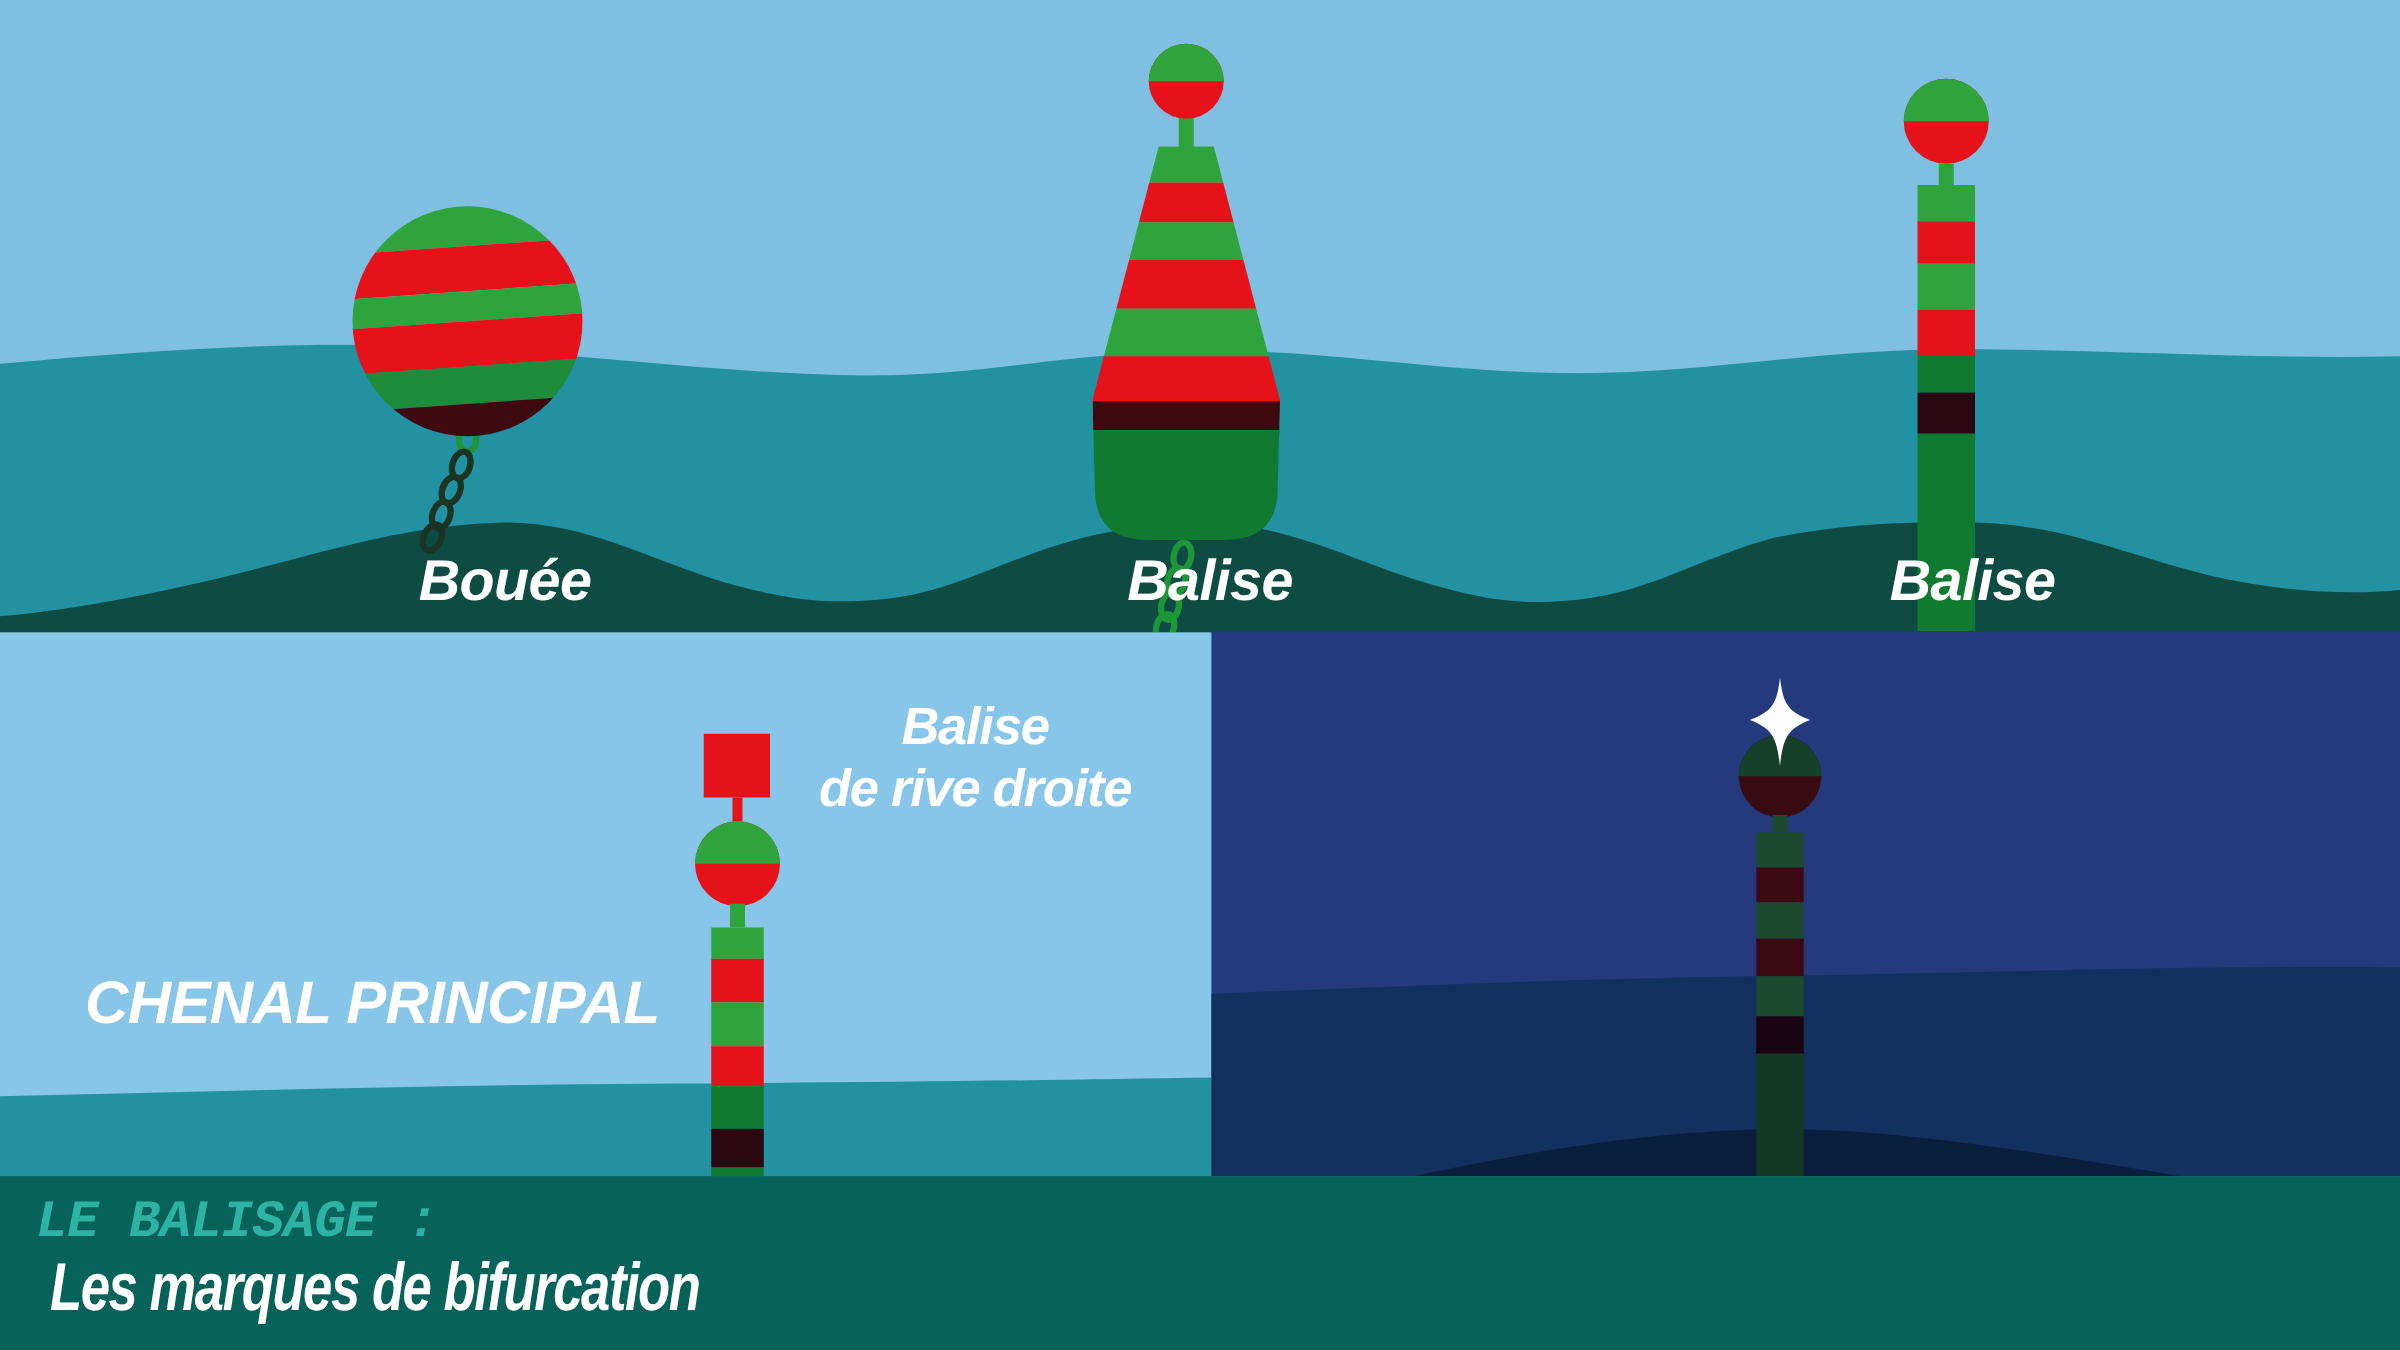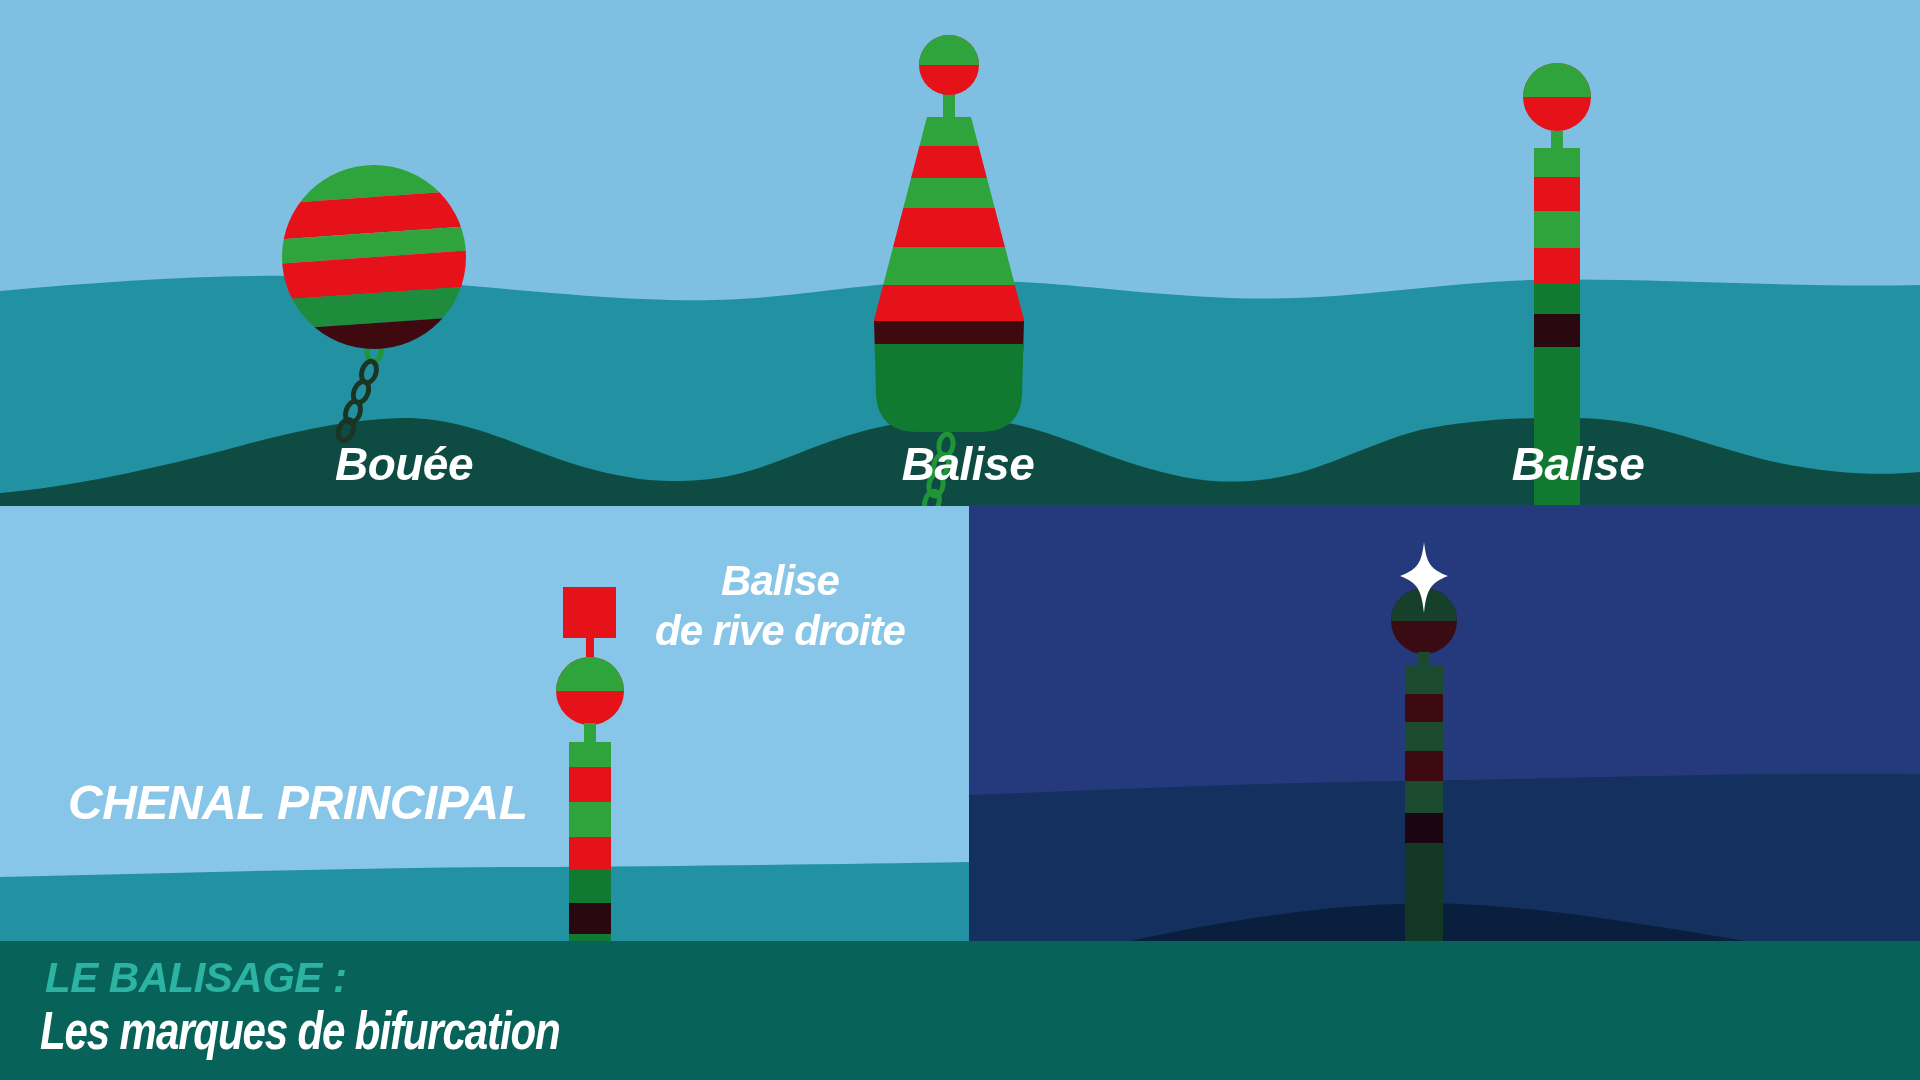--- a/index.html
+++ b/index.html
@@ -162,18 +162,18 @@
   <div class="txt scene-label" style="left:1578px;top:437px;">Balise</div>
 
   <div class="txt caption" style="left:780px;top:556px;">
     <div>Balise</div>
     <div>de rive droite</div>
   </div>
 
   <div class="txt channel" style="left:68px;top:775px;">CHENAL PRINCIPAL</div>
 
   <div id="footer">
-    <div class="txt kicker" style="left:45px;top:13px;">LE BALISAGE :</div>
+    <div class="txt kicker" style="left:29px;top:13px;font-family:Liberation Mono, monospace;">LE BALISAGE :</div>
     <div class="txt title" style="left:40px;top:58px;">Les marques de bifurcation</div>
 
   </div>
 
 </div>
 
 </body></html>

